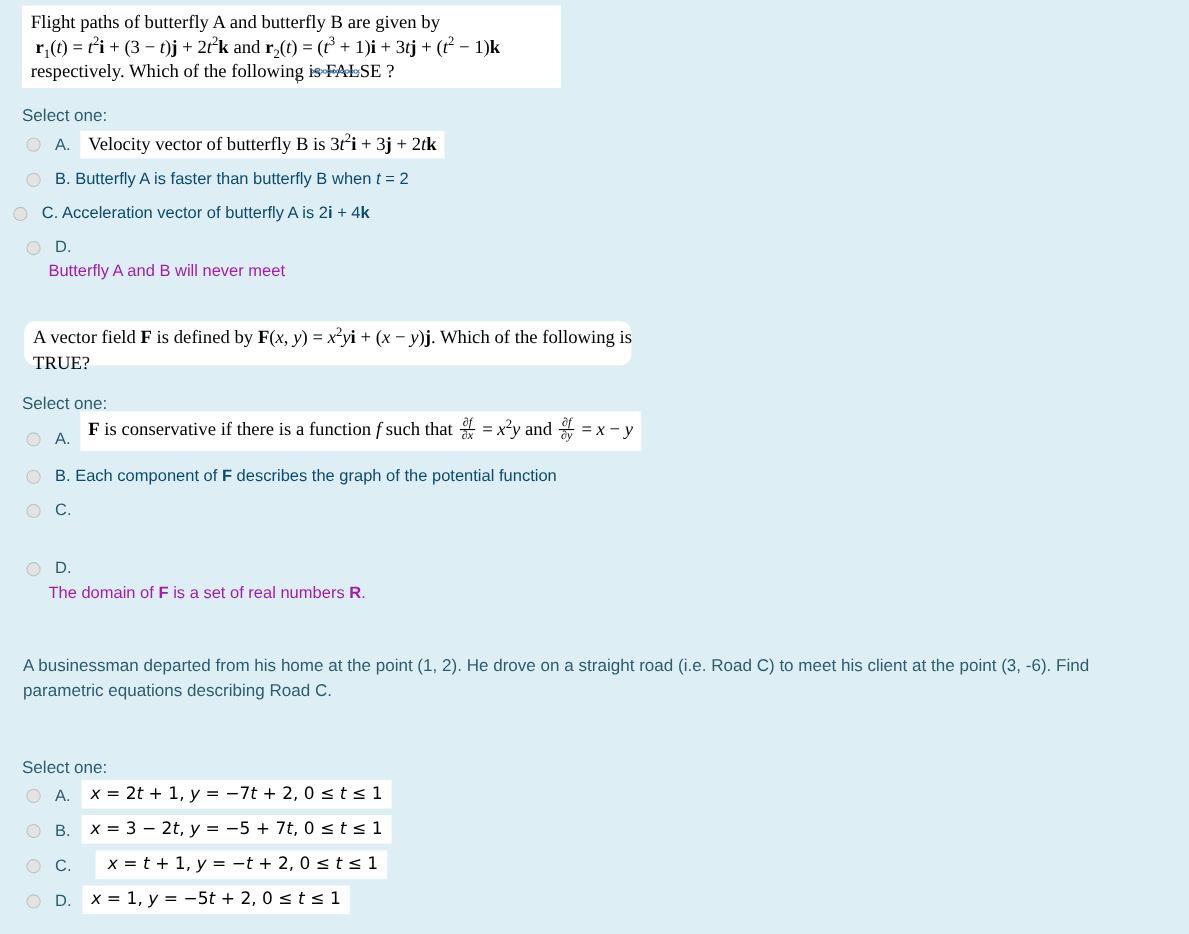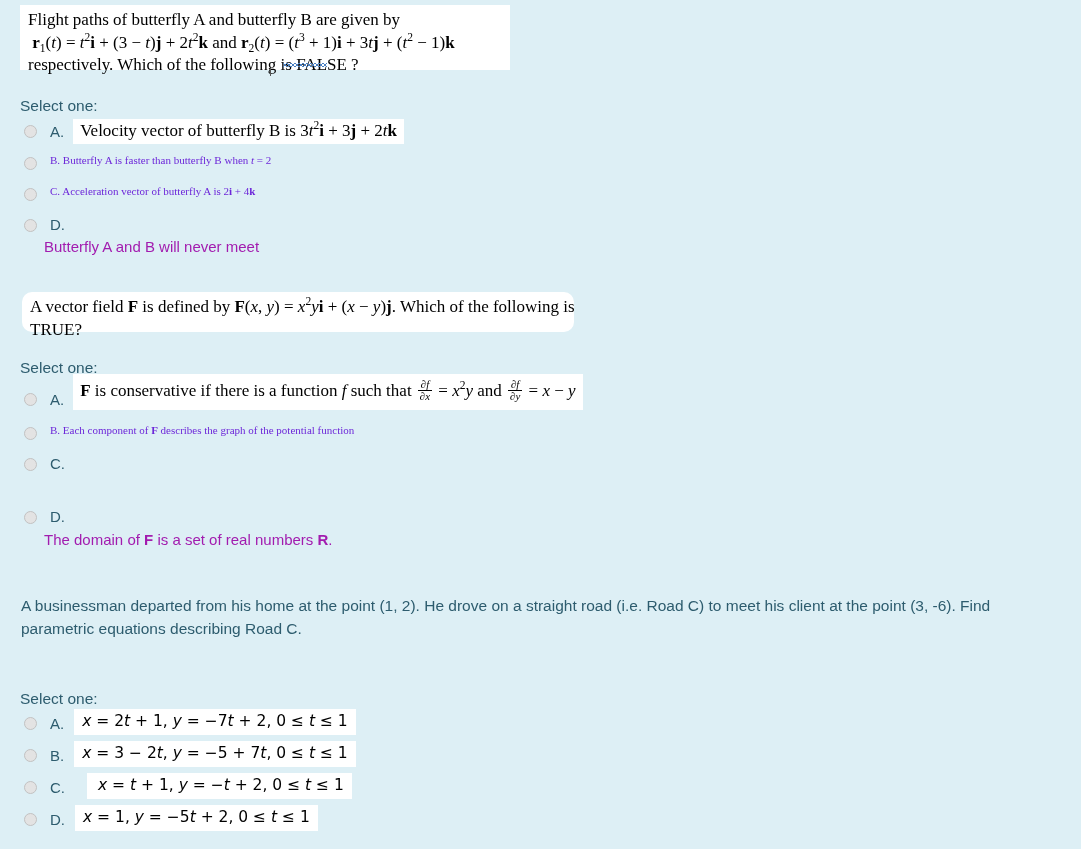--- a/index.html
+++ b/index.html
@@ -67,23 +67,23 @@
     margin-top: 3px;
   }
   .olabel {
     font-size: 15px;
     color: #2d5c6e;
     font-family: "Liberation Sans", sans-serif;
     white-space: nowrap;
     flex: 0 0 auto;
   }
   .otext-plain {
-    font-size: 11px;
-    color: #6d28d9;
-    font-family: Liberation Serif, serif;
+    font-size: 15px;
+    color: #0c4a6e;
+    font-family: Liberation Sans, sans-serif;
     white-space: nowrap;
   }
   .otext-box {
     background: #ffffff;
     color: #000000;
     font-family: "Liberation Serif", serif;
     font-size: 17px;
     padding: 2px 7px 3px 7px;
     white-space: nowrap;
     line-height: 1.2;
@@ -135,42 +135,42 @@
     width: 1px;
     height: 8px;
     background: #555;
   }
 </style>
 </head>
 <body>
 
 <div class="page">
 
-  <div class="stem" style="left:20px; top:5px; width:490px; height:65px;">
+  <div class="stem" style="left:20px; top:5px; width:490px; height:75px;">
     <span class="ln">Flight paths of butterfly A and butterfly B are given by</span>
     <span class="ln">&nbsp;<b class="bf">r</b><sub class="ix">1</sub>(<i class="v">t</i>) = <i class="v">t</i><sup class="ex">2</sup><b class="bf">i</b> + (3 − <i class="v">t</i>)<b class="bf">j</b> + 2<i class="v">t</i><sup class="ex">2</sup><b class="bf">k</b> and <b class="bf">r</b><sub class="ix">2</sub>(<i class="v">t</i>) = (<i class="v">t</i><sup class="ex">3</sup> + 1)<b class="bf">i</b> + 3<i class="v">t</i><b class="bf">j</b> + (<i class="v">t</i><sup class="ex">2</sup> − 1)<b class="bf">k</b></span>
     <span class="ln">respectively. Which of the following is FALSE ?</span>
   </div>
   <div class="squiggle" style="left:283px; top:63px; width:44px;"></div>
   <div class="caret-tick" style="left:270px; top:68px;"></div>
 
   <div class="select-one" style="left:20px; top:97px;">Select one:</div>
 
   <div class="opt" style="left:24px; top:122px;">
     <span class="radio"></span>
     <span class="olabel" style="margin-left:13px; margin-top:1px;">A.</span>
     <span class="otext-box" style="margin-left:9px; margin-top:-3px;">Velocity vector of butterfly B is 3<i class="v">t</i><sup class="ex">2</sup><b class="bf">i</b> + 3<b class="bf">j</b> + 2<i class="v">t</i><b class="bf">k</b></span>
   </div>
 
   <div class="opt" style="left:24px; top:154px;">
     <span class="radio"></span>
     <span class="otext-plain" style="margin-left:13px;">B. Butterfly A is faster than butterfly B when <i class="v">t</i> = 2</span>
   </div>
 
-  <div class="opt" style="left:24px; top:185px;">
+  <div class="opt" style="left:12px; top:185px;">
     <span class="radio"></span>
     <span class="otext-plain" style="margin-left:13px;">C. Acceleration vector of butterfly A is 2<b class="bf">i</b> + 4<b class="bf">k</b></span>
   </div>
 
   <div class="opt" style="left:24px; top:216px;">
     <span class="radio"></span>
     <span class="olabel" style="margin-left:13px;">D.</span>
   </div>
   <div class="sub-line" style="left:44px; top:238px;">Butterfly A and B will never meet</div>
 

